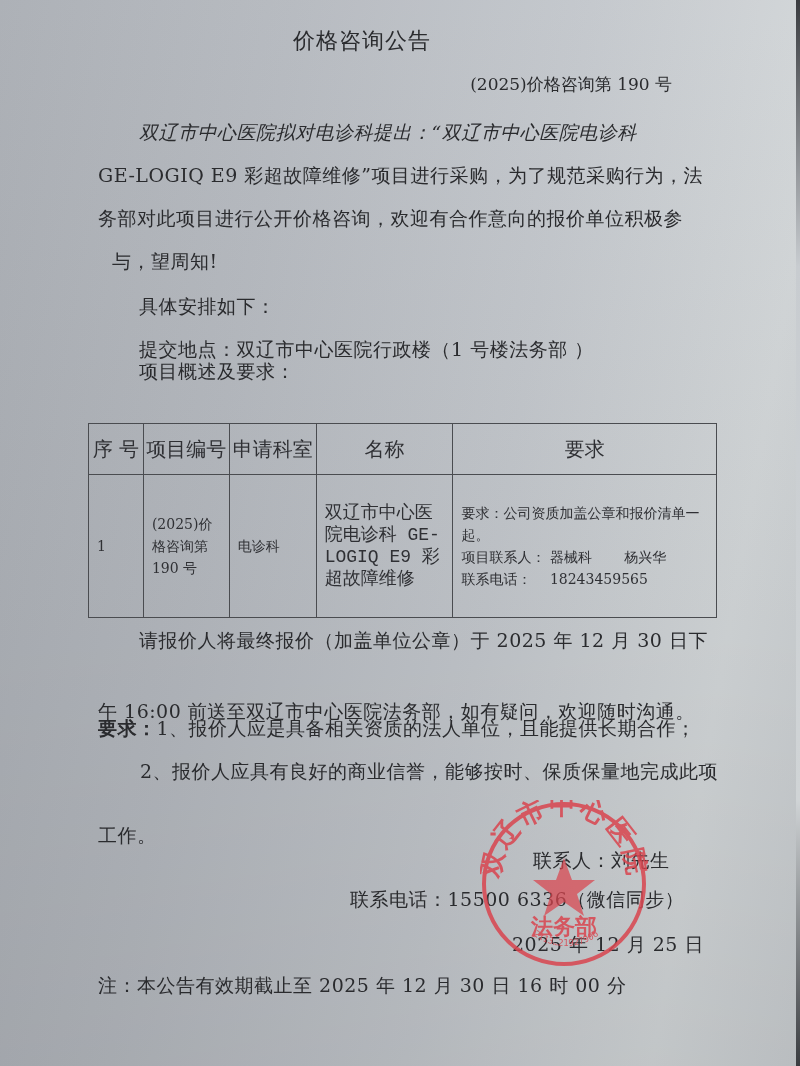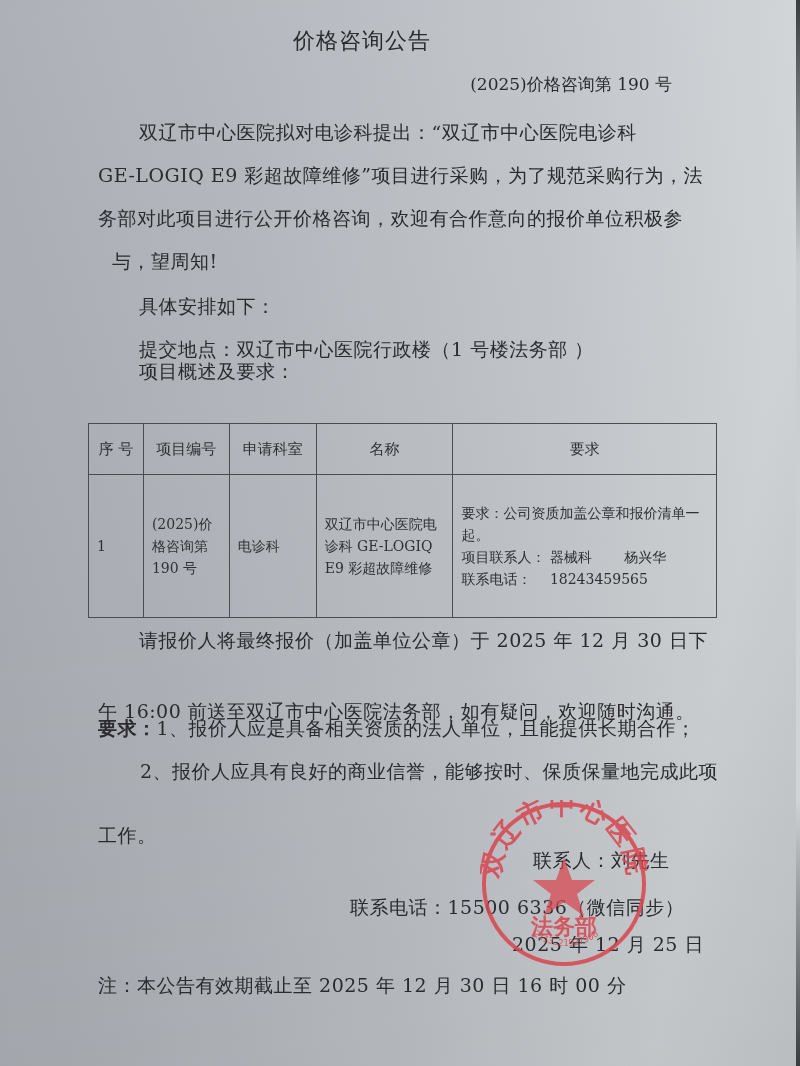--- a/index.html
+++ b/index.html
@@ -23,40 +23,40 @@
   .docno { right: 128px; top: 73px; font-size: 17px; }
   .para { font-size: 19px; letter-spacing: 0.5px; }
   .bold { font-weight: bold; }
   table.req {
     position: absolute; left: 88px; top: 423px; width: 629px;
     border-collapse: collapse; font-size: 14px;
   }
   table.req th, table.req td {
     border: 1px solid #4a4c50; font-weight: normal; color: #2f3034;
   }
-  table.req th { height: 48px; font-size: 15px; text-align: center; }
+  table.req th { height: 48px; font-size: 20px; text-align: center; }
   table.req td { height: 142px; vertical-align: middle; line-height: 22px; padding: 0 8px; }
-  .c-name { font-size: 14px; }
+  .c-name { font-size: 18px; font-family: Liberation Mono, monospace; }
   .req-cell { font-size: 14px; line-height: 21px; }
   .req-cell .gap { display: inline-block; width: 14px; }
   .stamp {
     position: absolute; left: 480px; top: 800px; width: 168px; height: 168px;
     pointer-events: none; opacity: 0.85;
   }
 </style>
 </head>
 <body>
 
 <div class="page-shade"></div>
 <div class="right-edge"></div>
 
 <div class="abs title">价格咨询公告</div>
 <div class="abs docno">(2025)价格咨询第 190 号</div>
 
-<div class="abs para" style="left:139px; top:120px;">双辽市中心医院拟对电诊科提出：“双辽市中心医院电诊科</div>
+<div class="abs para" style="left:139px; top:120px;font-style:italic;">双辽市中心医院拟对电诊科提出：“双辽市中心医院电诊科</div>
 <div class="abs para" style="left:98px; top:163px;">GE-LOGIQ E9 彩超故障维修”项目进行采购，为了规范采购行为，法</div>
 <div class="abs para" style="left:98px; top:206px;">务部对此项目进行公开价格咨询，欢迎有合作意向的报价单位积极参</div>
 <div class="abs para" style="left:112px; top:249px;">与，望周知!</div>
 
 <div class="abs para" style="left:139px; top:294px;">具体安排如下：</div>
 <div class="abs para" style="left:139px; top:337px;">提交地点：双辽市中心医院行政楼（1 号楼法务部 ）</div>
 <div class="abs para" style="left:139px; top:359px;">项目概述及要求：</div>
 
 <table class="req">
   <colgroup>
@@ -100,21 +100,21 @@
 <div class="abs para" style="left:139px; top:628px;">请报价人将最终报价（加盖单位公章）于 2025 年 12 月 30 日下</div>
 <div class="abs para" style="left:98px; top:699px;">午 16:00 前送至双辽市中心医院法务部，如有疑问，欢迎随时沟通。</div>
 
 <div class="abs para" style="left:98px; top:716px;">
   <span class="bold">要求：</span><span>1、报价人应是具备相关资质的法人单位，且能提供长期合作；</span>
 </div>
 <div class="abs para" style="left:98px; top:759px;margin-left:42px;">2、报价人应具有良好的商业信誉，能够按时、保质保量地完成此项</div>
 <div class="abs para" style="left:98px; top:823px;">工作。</div>
 
 <div class="abs para" style="left:533px; top:848px;">联系人：刘先生</div>
-<div class="abs para" style="left:350px; top:887px;margin-top:8px;">联系电话：15500 6336（微信同步）</div>
+<div class="abs para" style="left:350px; top:887px;">联系电话：15500 6336（微信同步）</div>
 <div class="abs para" style="left:512px; top:932px;">2025 年 12 月 25 日</div>
 
 <div class="abs para" style="left:98px; top:973px;text-align:center;">注：本公告有效期截止至 2025 年 12 月 30 日 16 时 00 分</div>
 
 <svg class="stamp" viewBox="0 0 168 168">
   <defs>
     <path id="arcTop" d="M 24 100 A 64 64 0 1 1 144 100"></path>
     <path id="arcBot" d="M 44 126 A 54 54 0 0 0 128 126"></path>
   </defs>
   <circle cx="84" cy="84" r="80" fill="none" stroke="#d9454f" stroke-width="4"></circle>

